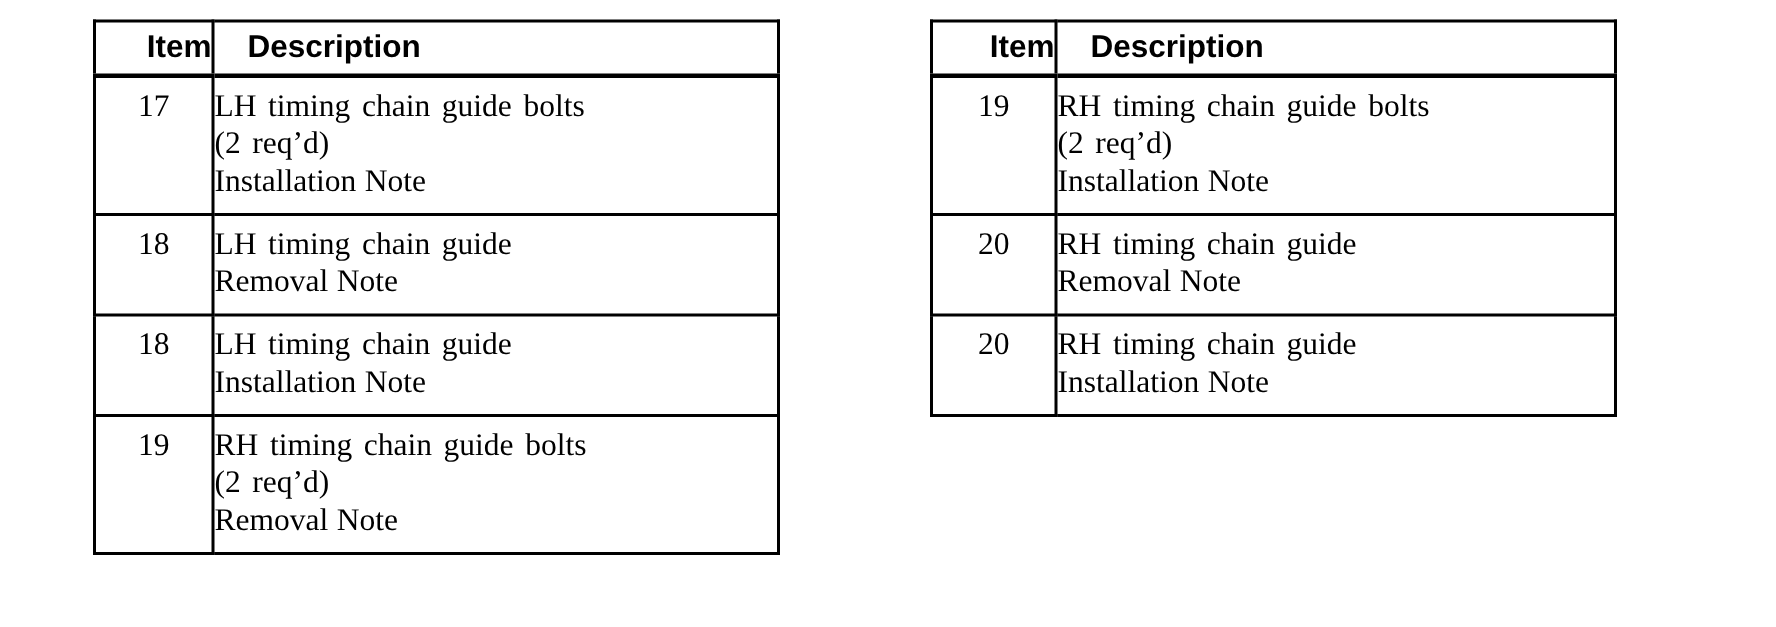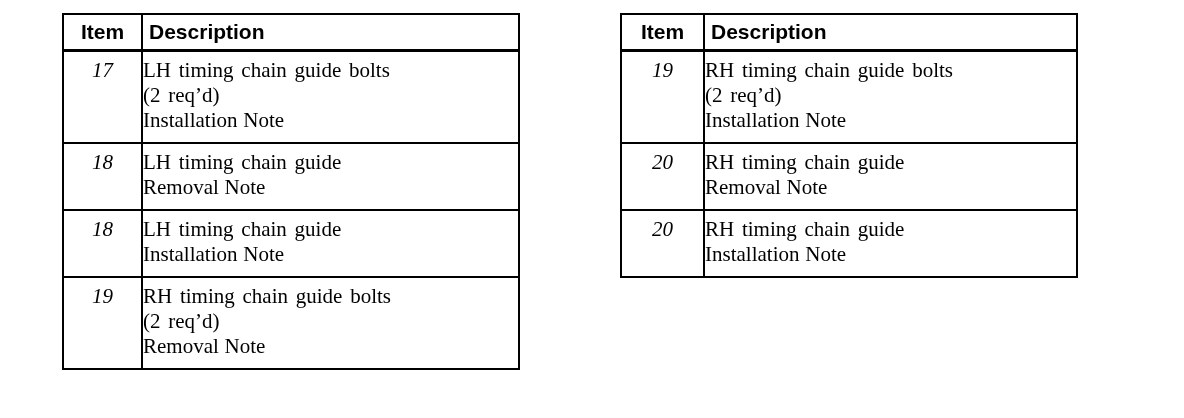--- a/index.html
+++ b/index.html
@@ -55,40 +55,39 @@
     font-family: "Liberation Sans", sans-serif;
     font-weight: bold;
     font-size: 21px;
     line-height: 1.0;
     padding: 6px 0 7px 0;
     border-bottom-width: 3px;
     text-align: left;
     letter-spacing: 0px;
   }
   .parts-table thead th.col-item {
-    text-align: center;
+    text-align: right;
     padding-left: 0;
     padding-right: 0;
   }
   .parts-table thead th.col-desc {
-    padding-left: 6px;
+    padding-left: 22px;
   }
 
   
   .parts-table tbody td {
     font-family: "Liberation Serif", serif;
     font-size: 21px;
     line-height: 25px;
     padding: 6px 0 9px 0;
   }
   .parts-table tbody td.cell-item {
     text-align: center;
     padding-left: 0;
     padding-right: 0;
-    font-style: italic;
   }
   .parts-table tbody td.cell-desc {
     padding-right: 6px;
     word-spacing: 2.5px;
   }
 
   .desc-line {
     display: block;
     white-space: nowrap;
   }

